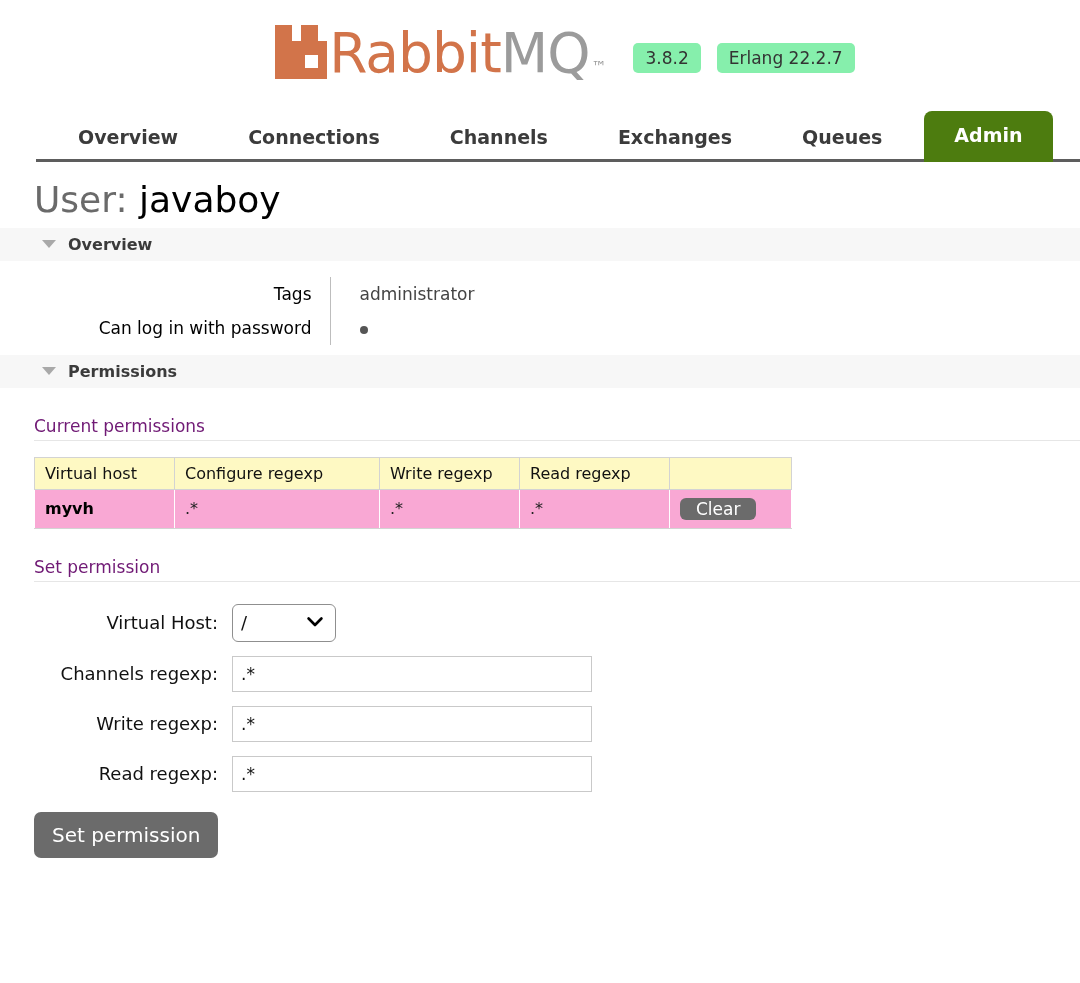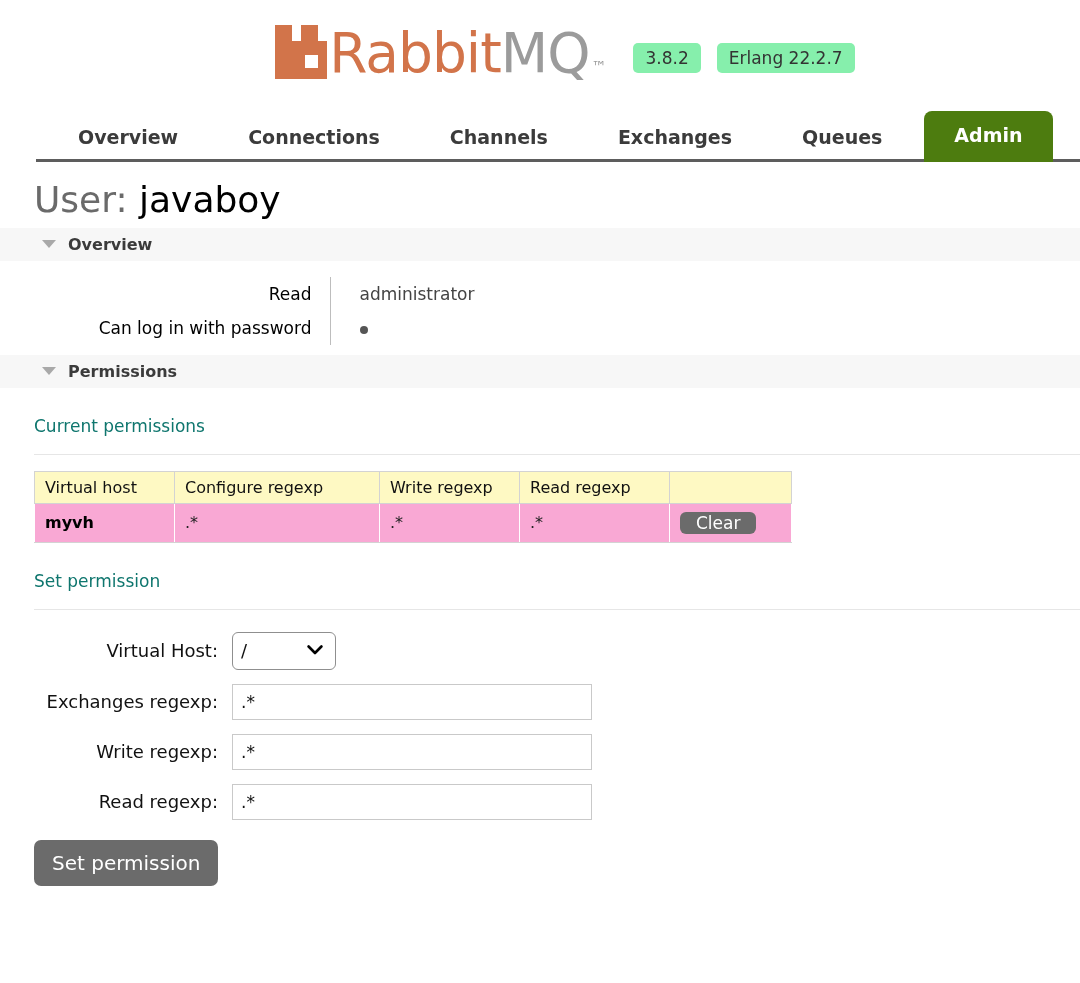--- a/index.html
+++ b/index.html
@@ -184,22 +184,22 @@
     display: inline-block;
     width: 8px; height: 8px;
     border-radius: 50%;
     background: #555555;
   }
 
   
   .sub-head {
     margin: 28px 0 0 34px;
     font-size: 17px;
-    color: #0f766e;
-    padding-bottom: 18px;
+    color: #701a75;
+    padding-bottom: 4px;
     border-bottom: 1px solid #e6e6e6;
     padding-right: 0;
   }
 
   
   .perm-table {
     margin: 16px 0 0 34px;
     border-collapse: collapse;
     font-size: 16px;
   }
@@ -344,21 +344,21 @@
 </div>
 
 <div class="section-head">
   <span class="caret"></span>
   <span>Overview</span>
 </div>
 
 <table class="kv-table">
   <tbody>
       <tr class="kv-row">
-    <td class="kv-key">Read</td>
+    <td class="kv-key">Tags</td>
     <td class="kv-val">administrator</td>
   </tr>
   <tr class="kv-row">
     <td class="kv-key">Can log in with password</td>
     <td class="kv-val"><span class="dot"></span></td>
   </tr>
 </tbody>
   </table>
 
 <div class="section-head">
@@ -400,21 +400,21 @@
       <select class="select-input">
         <option>/</option>
       </select>
       <span class="select-chevron"><svg width="16" height="11" viewBox="0 0 16 11" aria-hidden="true">
             <path d="M1.6 1.5 L8 8 L14.4 1.5" fill="none" stroke="#000" stroke-width="2.6" stroke-linecap="round" stroke-linejoin="round"></path>
           </svg></span>
     </div>
   </div>
 
   <div class="form-row">
-    <div class="form-label">Exchanges regexp:</div>
+    <div class="form-label">Channels regexp:</div>
     <input class="text-input" type="text" value=".*" style="">
   </div>
 
   <div class="form-row">
     <div class="form-label">Write regexp:</div>
     <input class="text-input" type="text" value=".*" style="">
   </div>
 
   <div class="form-row">
     <div class="form-label">Read regexp:</div>

